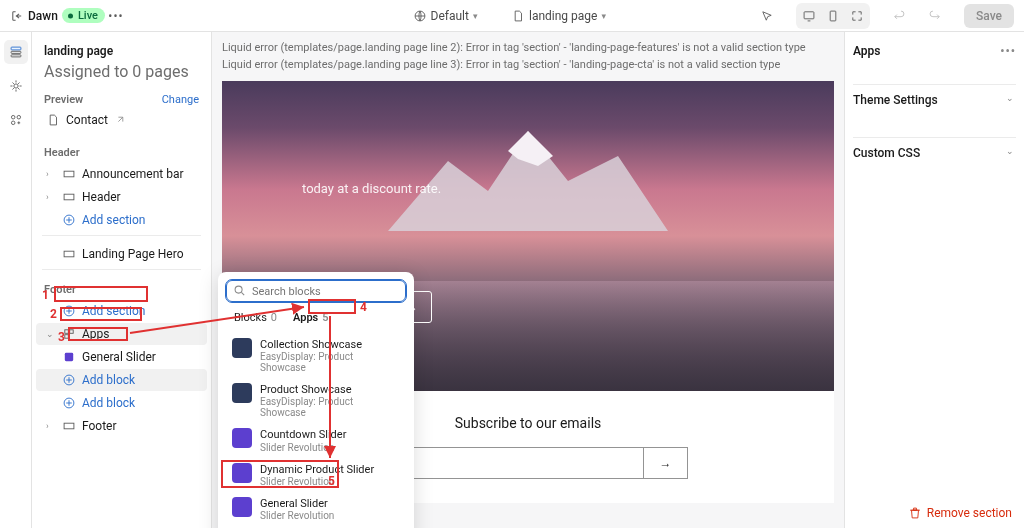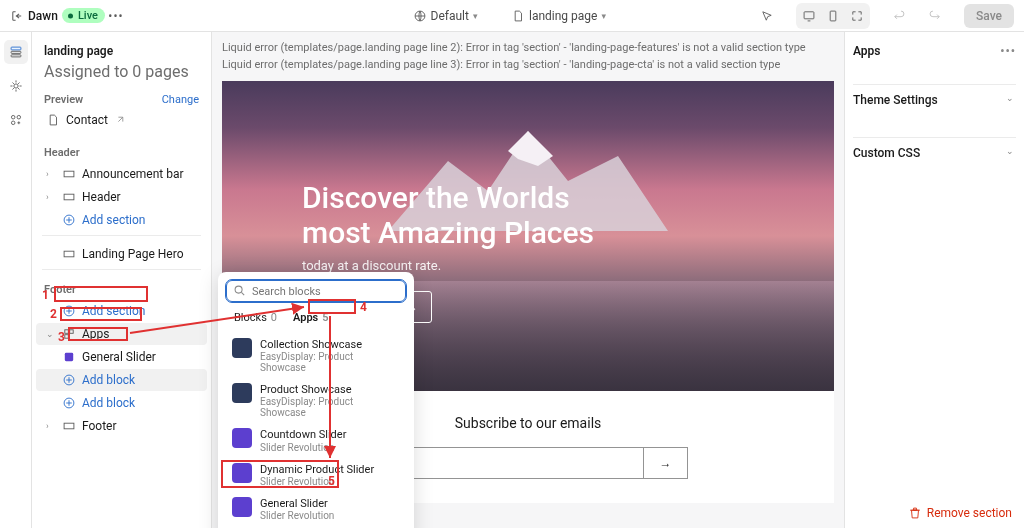--- a/index.html
+++ b/index.html
@@ -258,22 +258,20 @@
   </div>
 
   <div class="canvas">
     <div class="err">Liquid error (templates/page.landing page line 2): Error in tag 'section' - 'landing-page-features' is not a valid section type Liquid error (templates/page.landing page line 3): Error in tag 'section' - 'landing-page-cta' is not a valid section type</div>
     <div class="hero">
       <svg class="mtn" viewBox="0 0 280 120">
           <path d="M0 120 L60 50 L100 80 L140 20 L180 70 L230 45 L280 120 Z" fill="#d8d0d8" opacity="0.85"></path>
           <path d="M120 40 L140 20 L165 45 L150 55 L130 48 Z" fill="#f5f0f5"></path>
         </svg>
       <div class="hero-txt">
-        <div class="hero-h" style="white-space:pre-line">Discover the Worlds
-most Amazing Places</div>
         <div class="hero-p">today at a discount rate.</div>
       </div>
       <div class="hero-arrow">→</div>
     </div>
     <div class="sub-sec">
       <div class="sub-h">Subscribe to our emails</div>
       <div class="email-row">
         <input class="email-in" placeholder="Email" style="">
         <div class="email-btn">→</div>
       </div>

